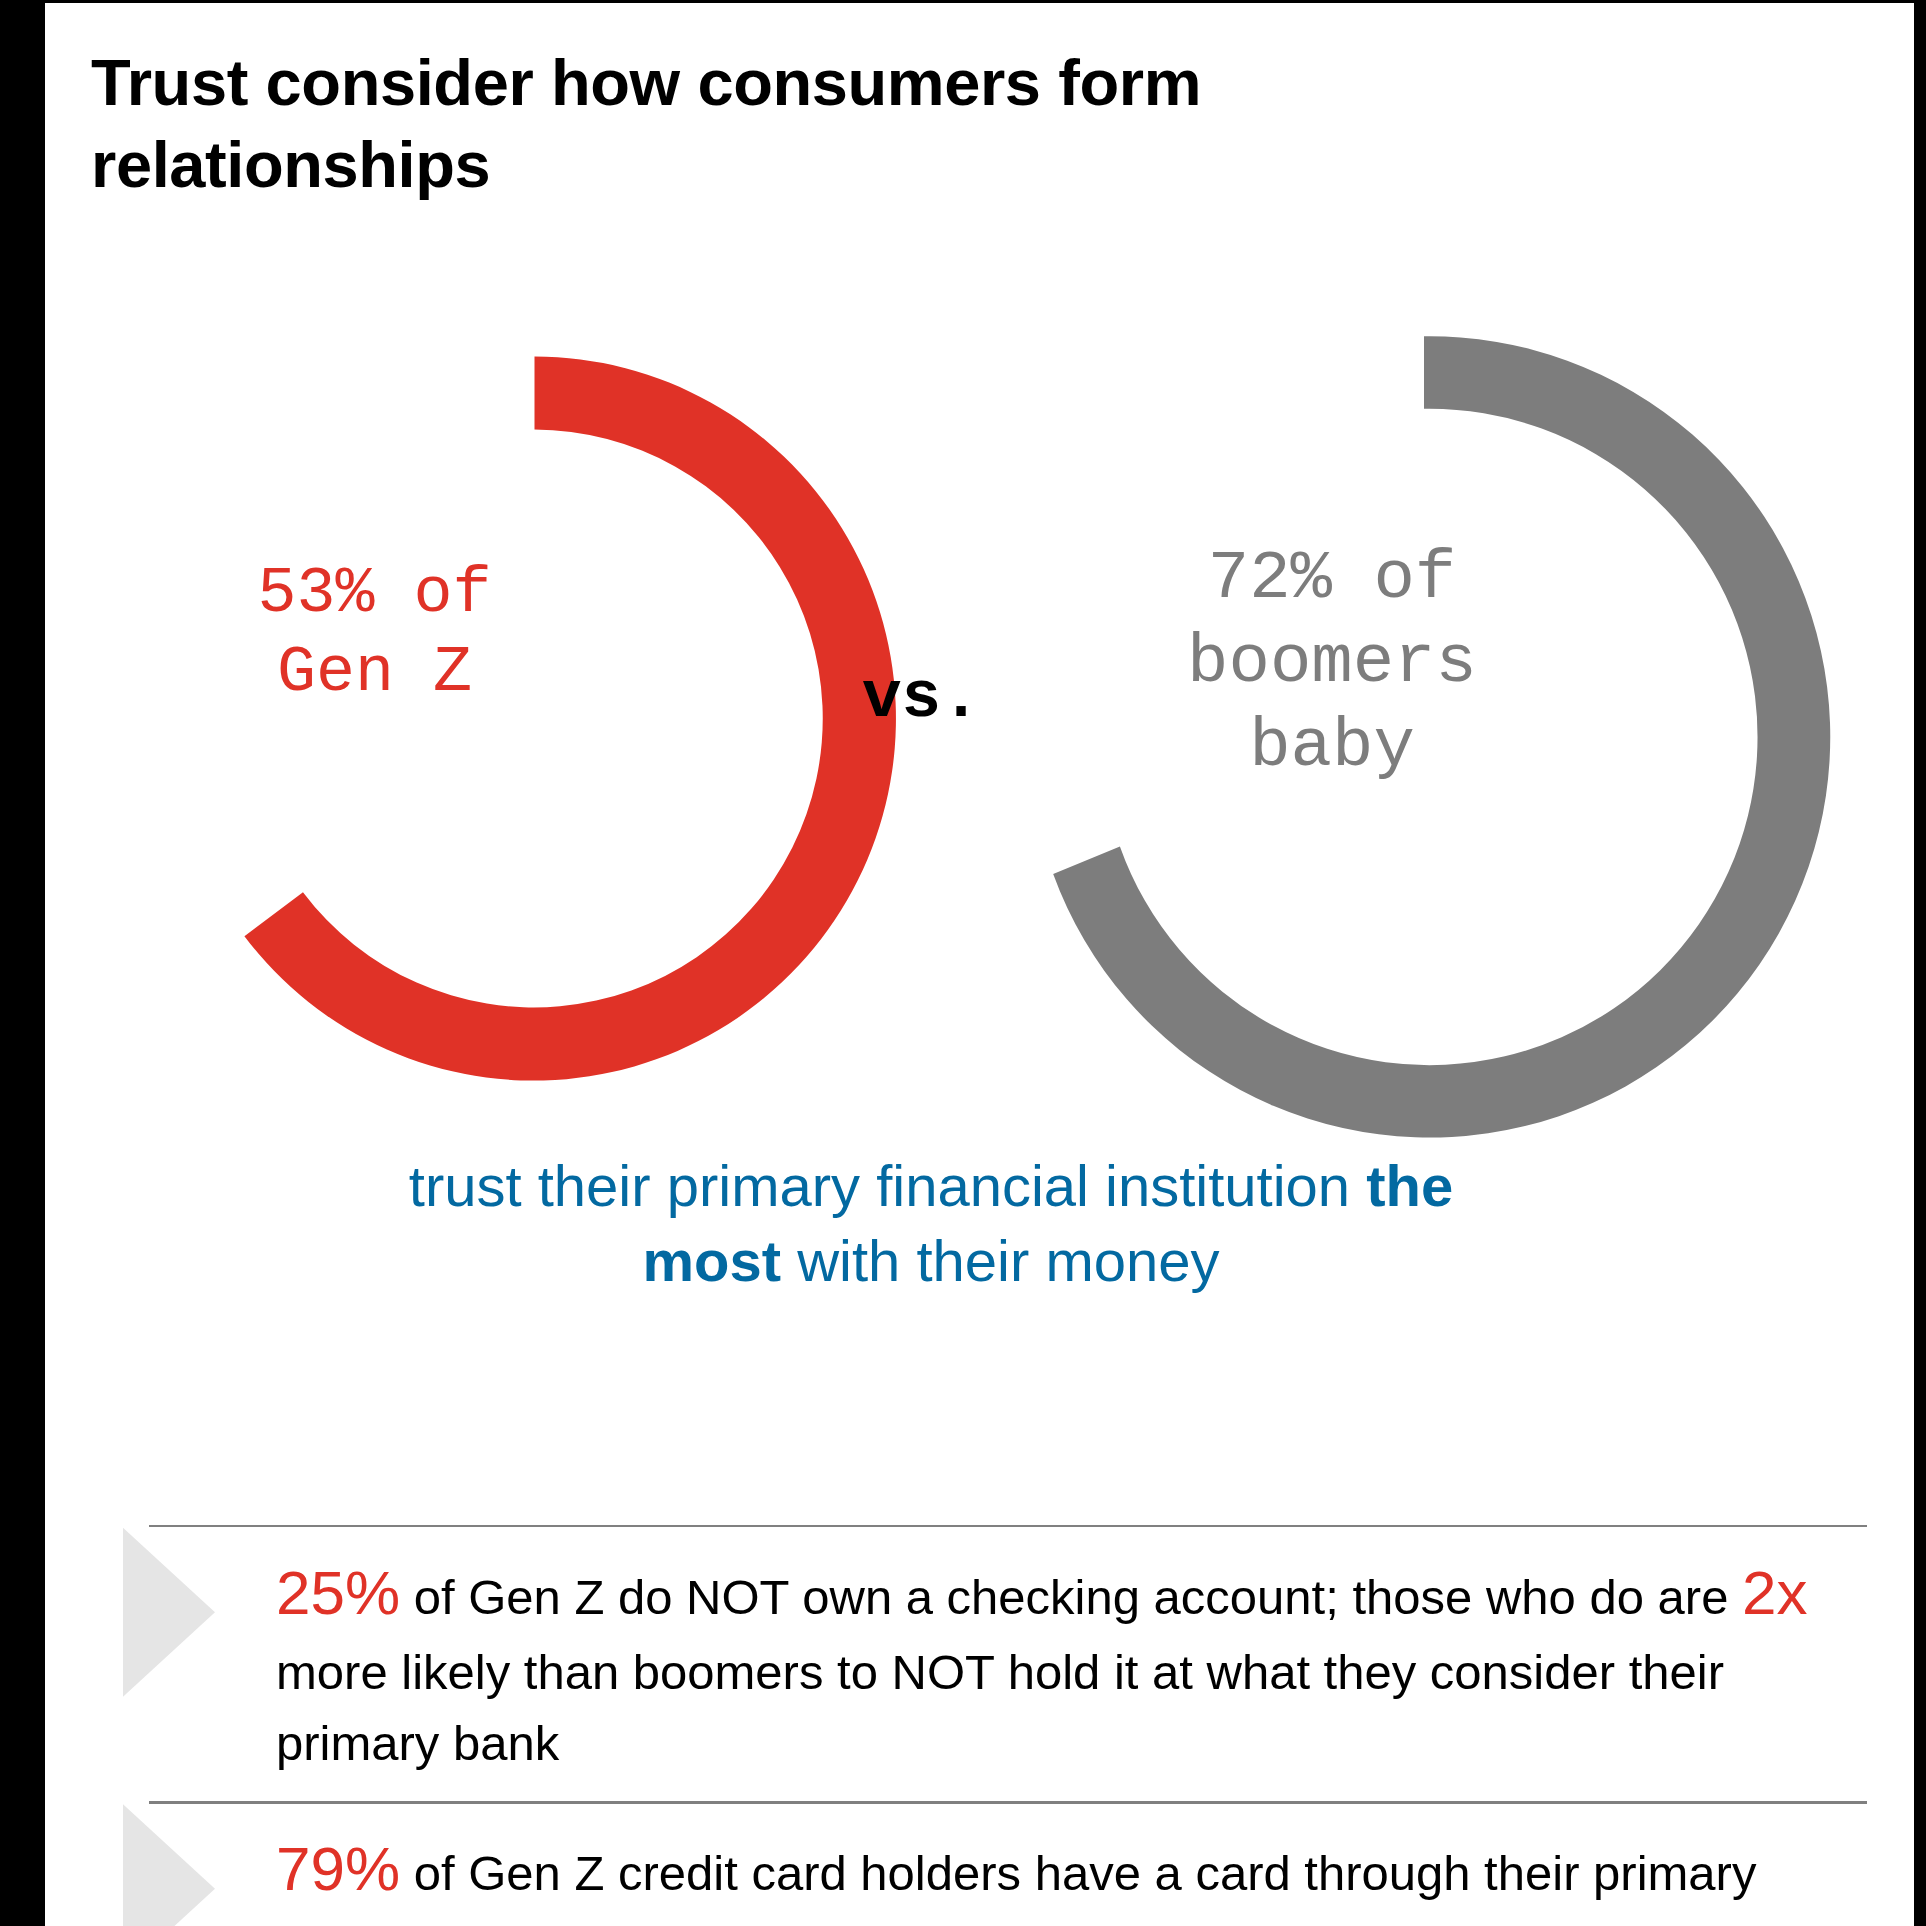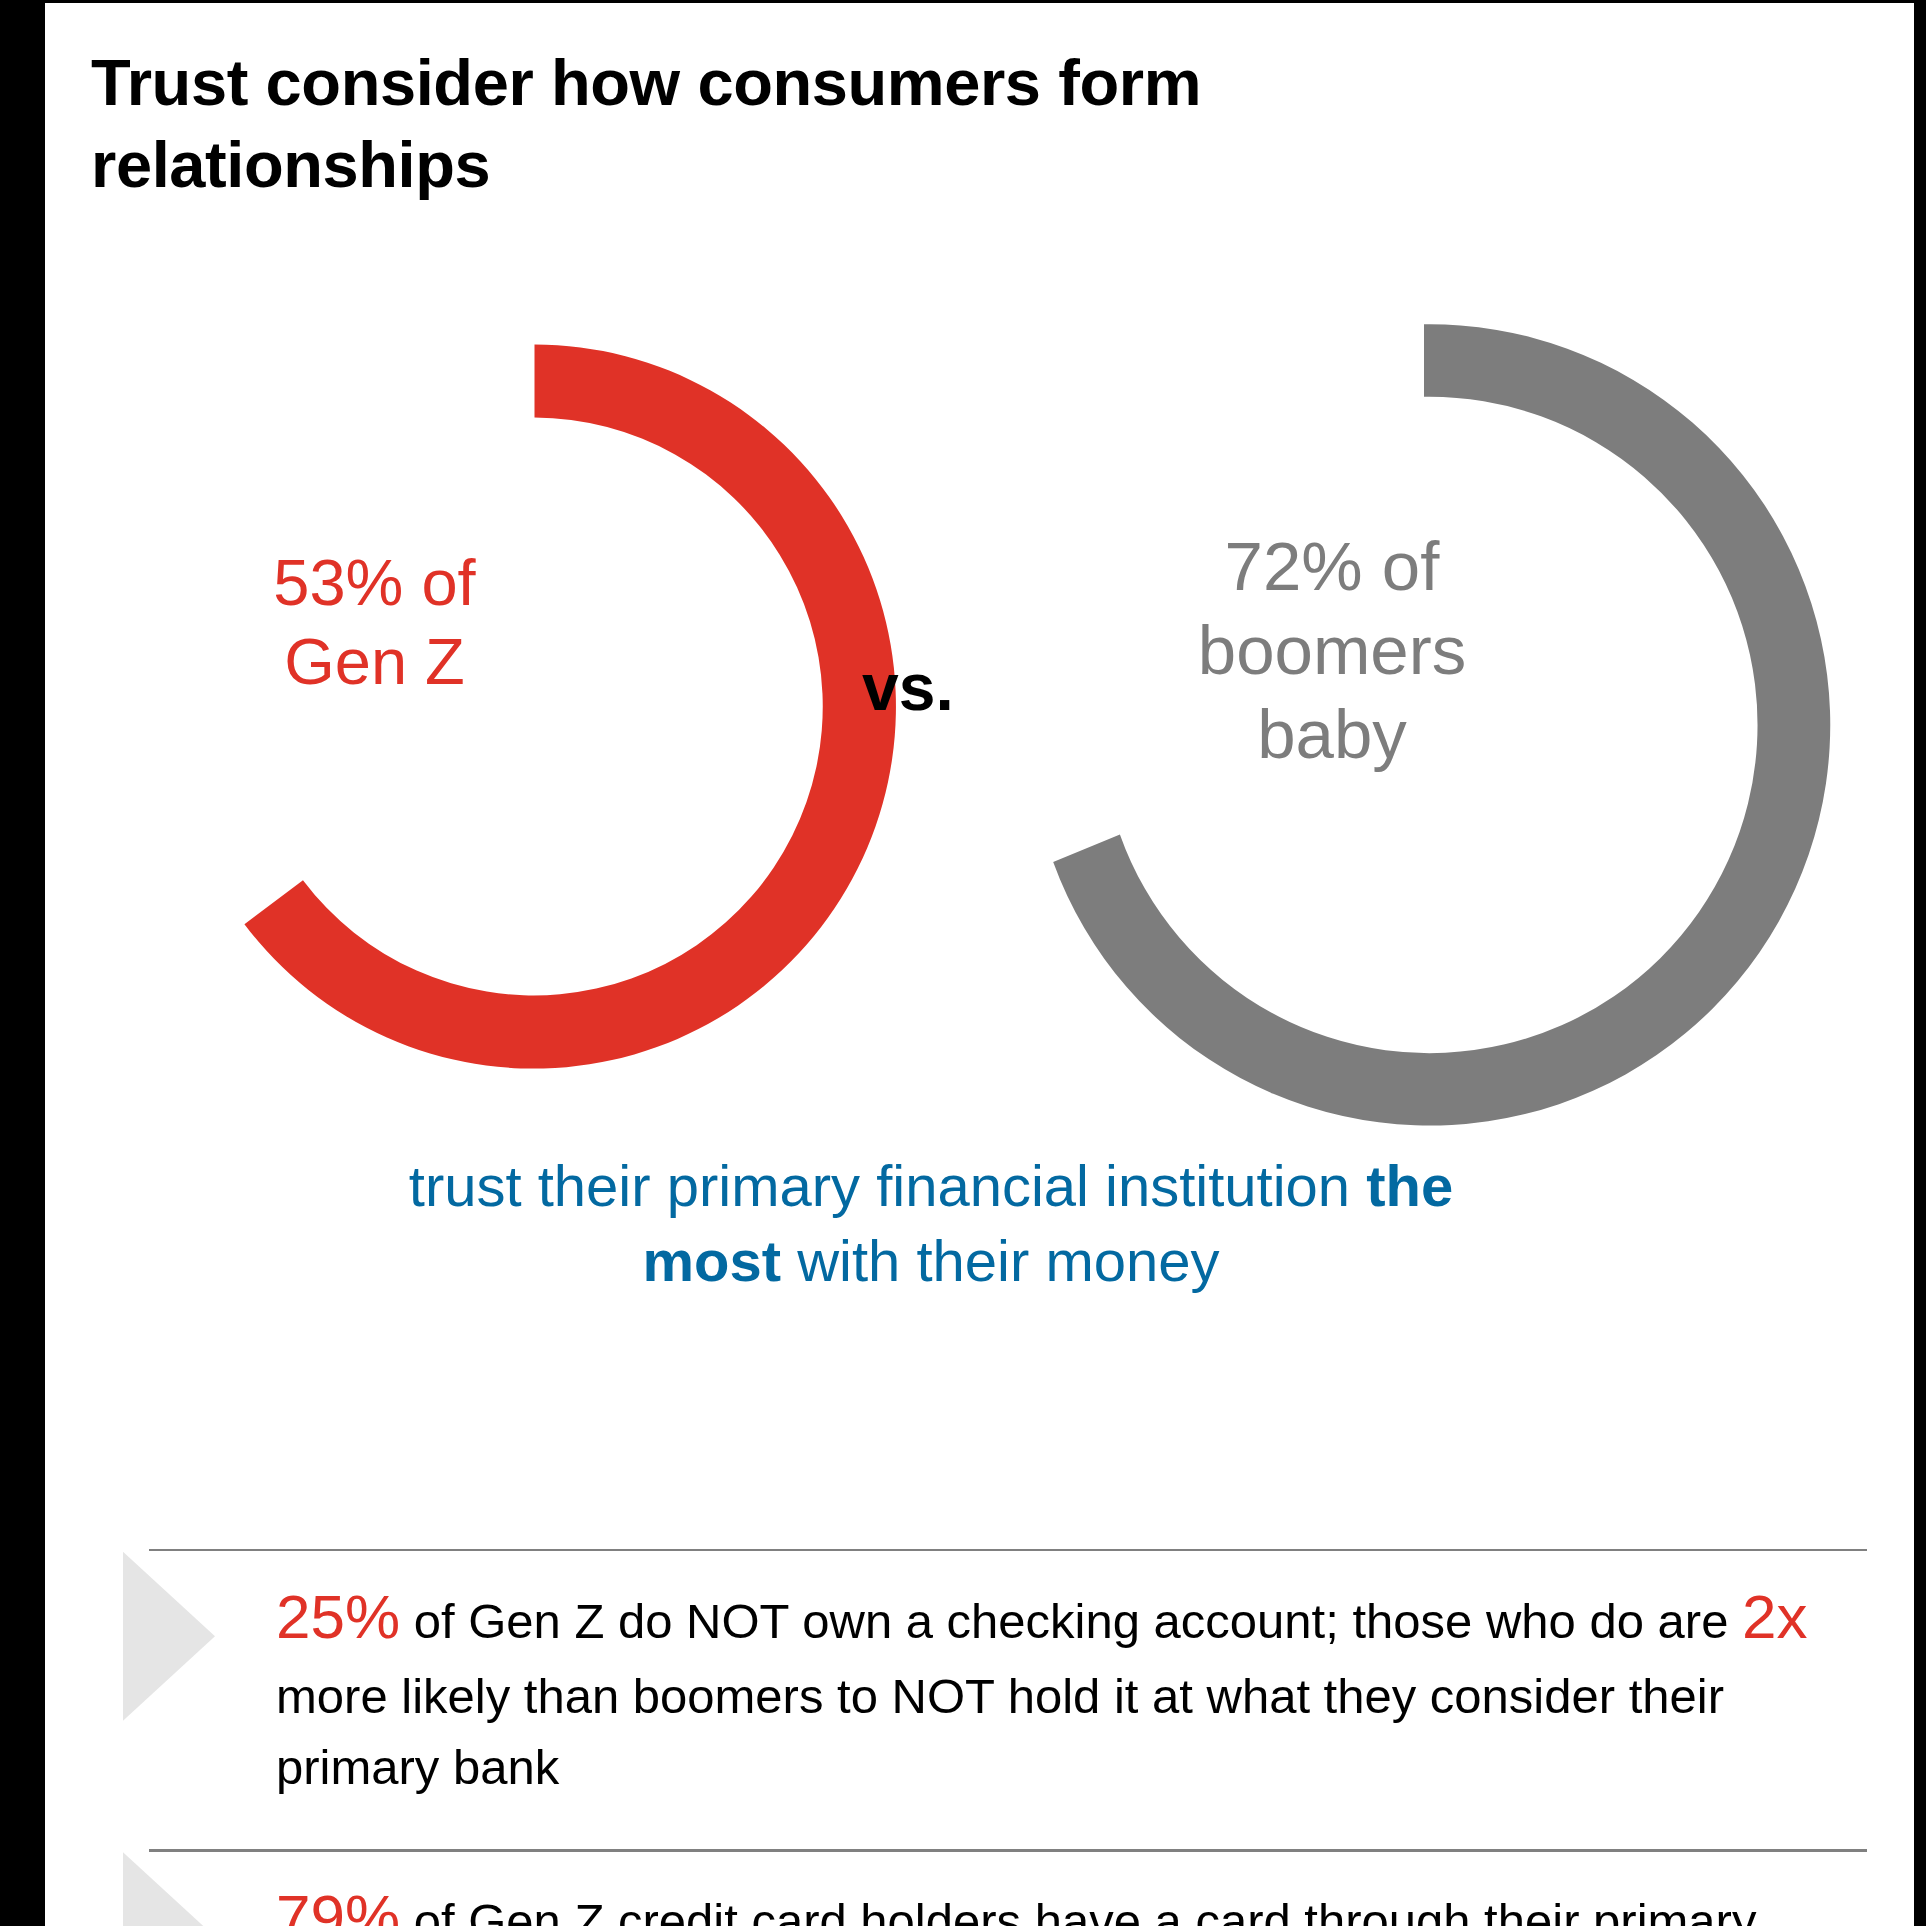--- a/index.html
+++ b/index.html
@@ -34,23 +34,24 @@
     line-height: 1.26;
     font-weight: bold;
     color: #000000;
     letter-spacing: -0.4px;
   }
 
   
   .donut-area {
     position: absolute;
     left: 0px;
-    top: 268px;
+    top: 280px;
     width: 1869px;
     height: 925px;
+    font-family: Liberation Mono, monospace;
   }
   .donut {
     position: absolute;
   }
   .donut svg { display: block; }
 
   .donut-label {
     position: absolute;
     text-align: center;
     line-height: 1.22;
@@ -99,21 +100,20 @@
   .bullets {
     position: absolute;
     left: 54px;
     top: 1522px;
     width: 1772px;
   }
   .bullet {
     position: relative;
     padding: 23px 11.6px 23px 177px;
     min-height: 39px;
-    margin-top: 24px;
   }
   .bullet-sep {
     position: absolute;
     left: 50px;
     right: 3.9px;
     top: 0;
     height: 2.7px;
     background: #808080;
   }
   .bullet-marker {

